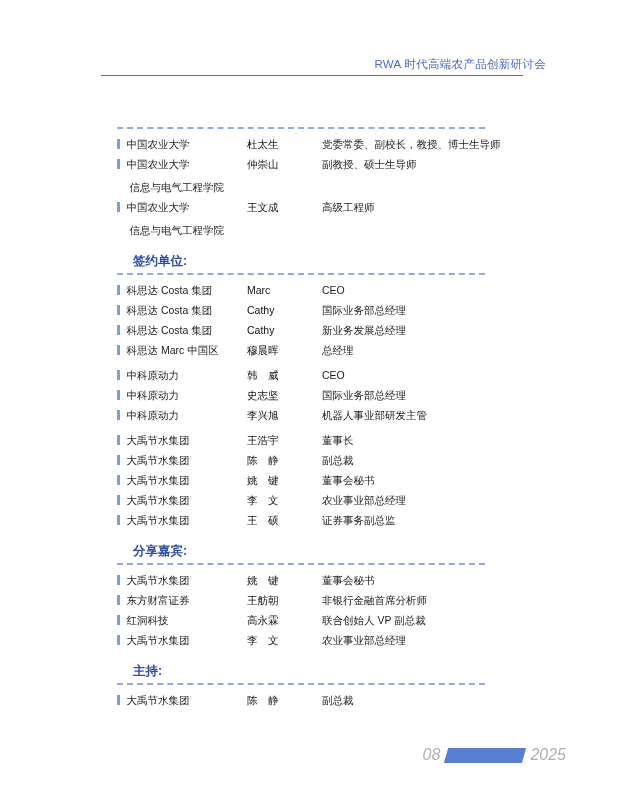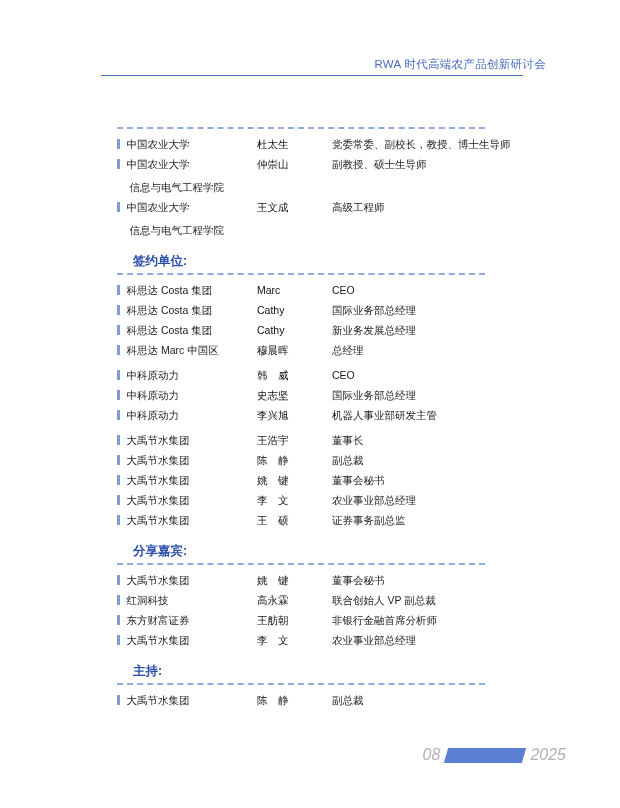--- a/index.html
+++ b/index.html
@@ -23,21 +23,21 @@
   .sec-title {
     margin:0 0 4px 16px; font-size:12.5px; line-height:15px;
     font-weight:bold; color:#2b4fa6;
   }
   .dashed {
     width:368px; height:0; border-top:2px dashed #92aadd; margin-bottom:9px;
   }
   .row { display:flex; align-items:flex-start; margin-bottom:8px;
          font-size:10.5px; line-height:12px; }
   .row.gap { margin-top:13px; }
-  .cell-org { width:140px; display:flex; flex:none; }
+  .cell-org { width:130px; display:flex; flex:none; }
   .vbar { flex:none; width:2.5px; height:10px; margin:1px 7px 0 0; background:#7e9cd6; }
   .org2 { display:block; padding-left:3px; margin-top:11px; }
   .cell-name { width:75px; flex:none; font-weight:normal; color:#111111; }
   .cell-role { flex:1; }
   
   .footer {
     position:absolute; top:746px; right:86px; height:18px;
     display:flex; align-items:center;
     font-style:italic; color:#b0b0b3; font-size:16px;
   }
@@ -260,38 +260,38 @@
       </span>
     </div>
     <div class="cell-name">姚　键</div>
     <div class="cell-role">董事会秘书</div>
   </div>
 
   <div class="row">
     <div class="cell-org">
       <span class="vbar"></span>
       <span class="org-text">
+        <span class="org1">东方财富证券</span>
+        
+      </span>
+    </div>
+    <div class="cell-name">王舫朝</div>
+    <div class="cell-role">非银行金融首席分析师</div>
+  </div>
+
+  <div class="row">
+    <div class="cell-org">
+      <span class="vbar"></span>
+      <span class="org-text">
         <span class="org1">红洞科技</span>
         
       </span>
     </div>
     <div class="cell-name">高永霖</div>
     <div class="cell-role">联合创始人 VP 副总裁</div>
-  </div>
-
-  <div class="row">
-    <div class="cell-org">
-      <span class="vbar"></span>
-      <span class="org-text">
-        <span class="org1">东方财富证券</span>
-        
-      </span>
-    </div>
-    <div class="cell-name">王舫朝</div>
-    <div class="cell-role">非银行金融首席分析师</div>
   </div>
 
   <div class="row">
     <div class="cell-org">
       <span class="vbar"></span>
       <span class="org-text">
         <span class="org1">大禹节水集团</span>
         
       </span>
     </div>

